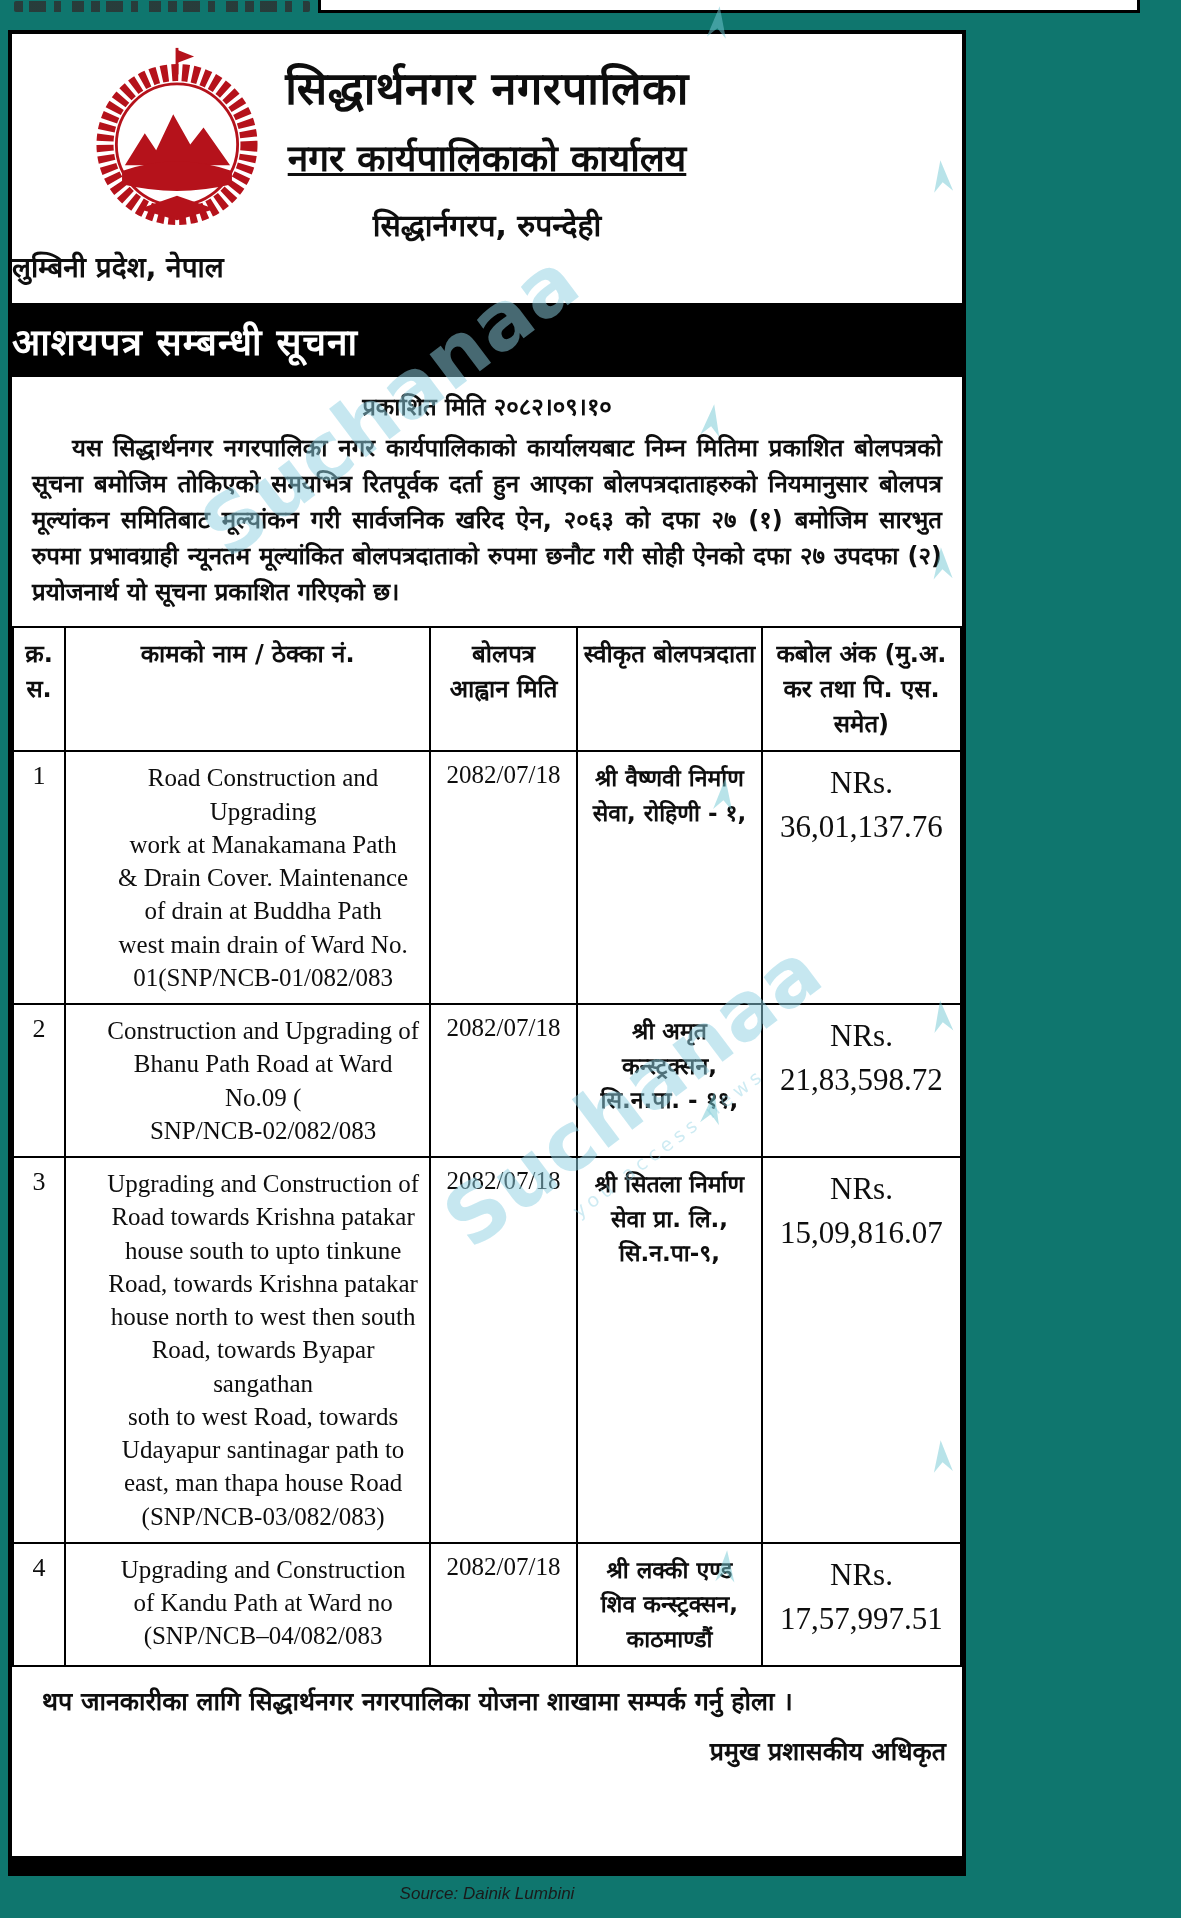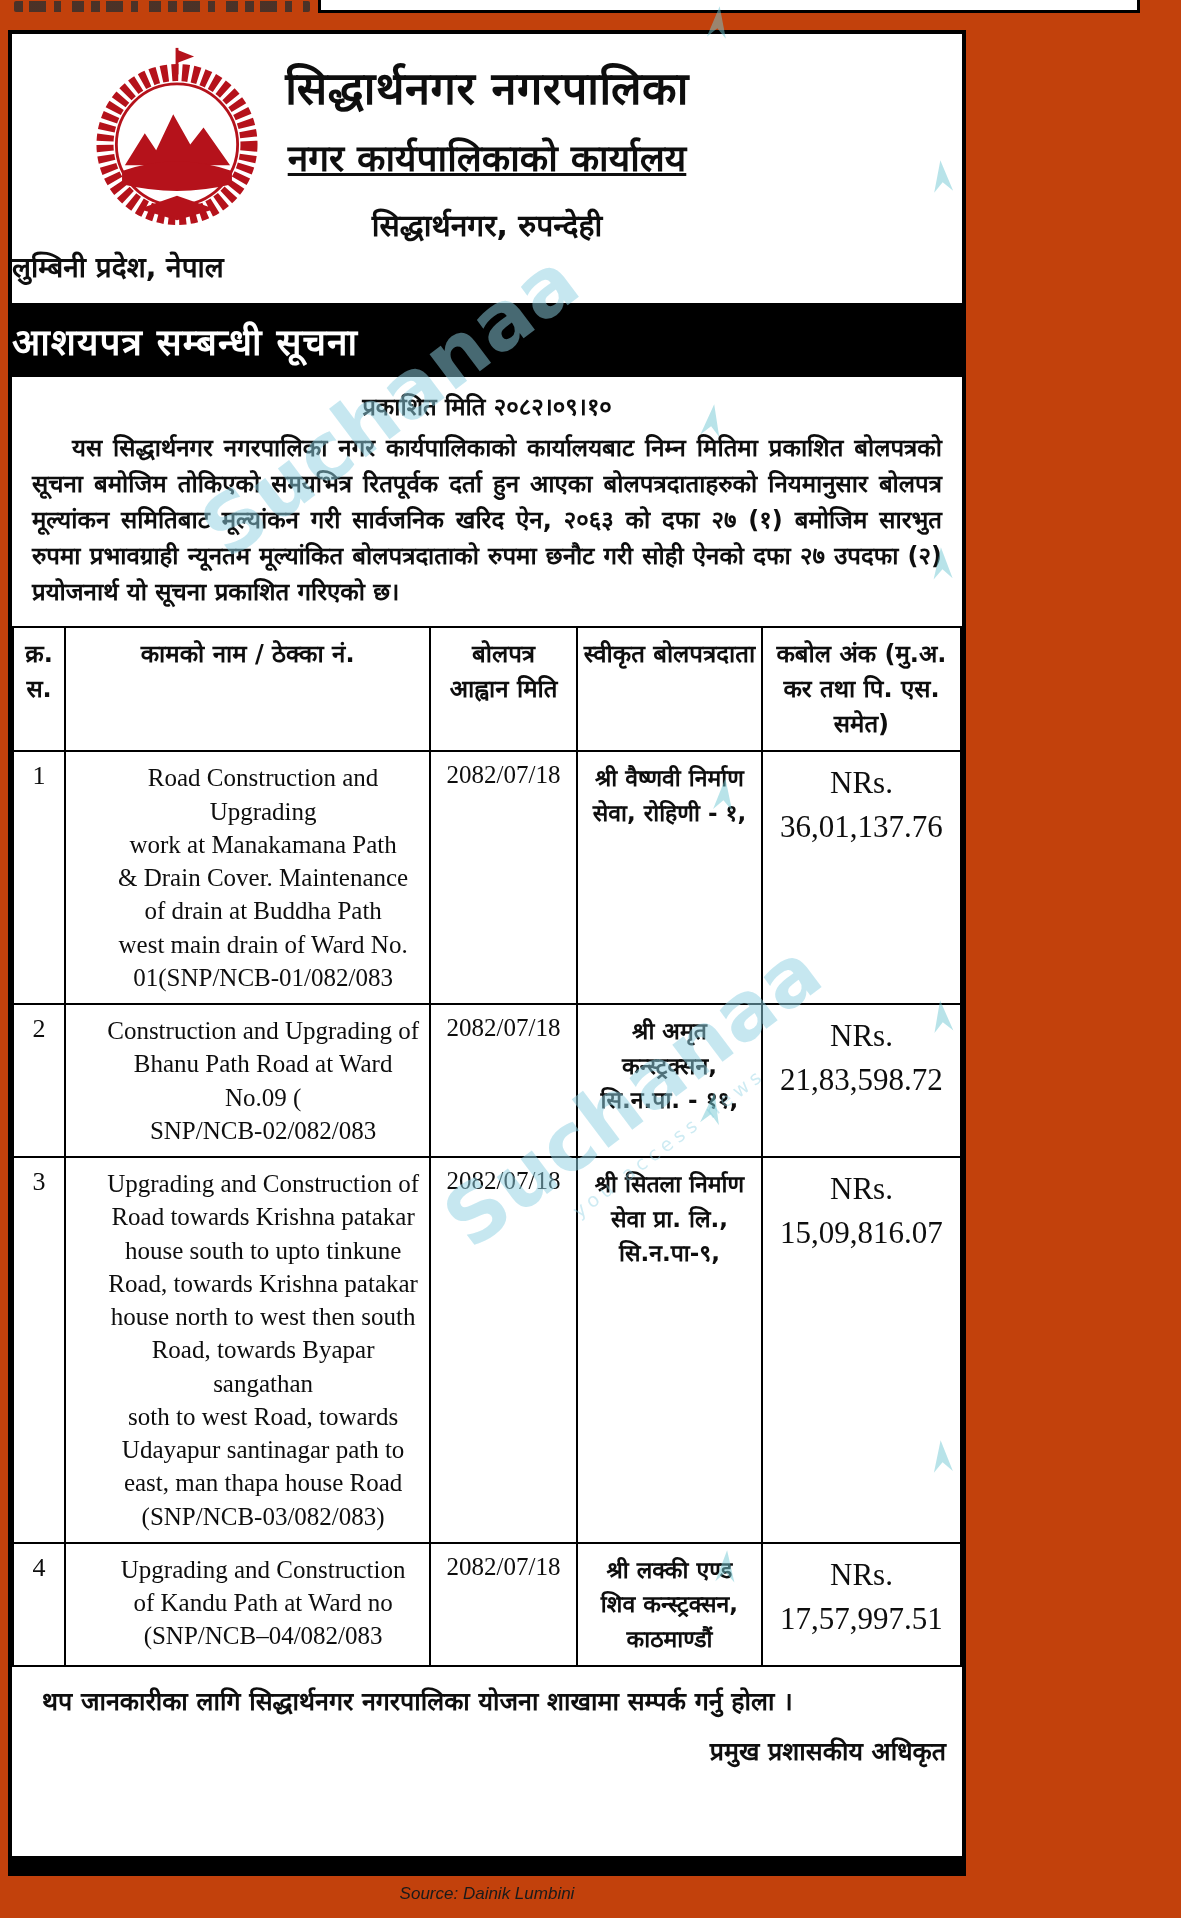--- a/index.html
+++ b/index.html
@@ -1,18 +1,18 @@
 <!DOCTYPE html>
 <html><head>
 <meta charset="utf-8">
 <style>
   html,body { margin:0; padding:0; background:#e9e9e9; }
   .page {
     position:relative; width:1181px; height:1918px; margin:0 auto;
-    background:#c2410c; overflow:hidden;
+    background:#0f766e; overflow:hidden;
     font-family:"DejaVu Sans", sans-serif; color:#0e0e0e;
   }
 
   
   .top-strip {
     position:absolute; left:14px; top:1px; width:296px; height:11px; opacity:.8;
     background:repeating-linear-gradient(90deg,#2e2e2e 0 9px,transparent 9px 15px,
       #2e2e2e 15px 32px,transparent 32px 40px,#2e2e2e 40px 47px,transparent 47px 58px,
       #2e2e2e 58px 70px,transparent 70px 77px);
     border-radius:2px;
@@ -104,21 +104,21 @@
           <path d="M100 4 l18 7 -18 7 z" fill="#b5121b"></path>
           <circle cx="100" cy="104" r="76" fill="none" stroke="#b5121b" stroke-width="18" stroke-dasharray="7 4"></circle>
           <circle cx="100" cy="104" r="64" fill="#ffffff" stroke="#b5121b" stroke-width="3"></circle>
           <path d="M45 126 L66 92 L78 110 L96 72 L114 104 L128 86 L156 126 Z" fill="#b5121b"></path>
           <path d="M42 132 Q100 112 158 132 L158 146 Q100 160 42 146 Z" fill="#b5121b"></path>
           <path d="M60 172 L100 158 L140 172 L100 184 Z" fill="#b5121b"></path>
         </svg>
       </div>
       <div class="t1">सिद्धार्थनगर नगरपालिका</div>
       <div class="t2">नगर कार्यपालिकाको कार्यालय</div>
-      <div class="t3">सिद्धार्थनगर, रुपन्देही</div>
+      <div class="t3">सिद्धार्नगरप, रुपन्देही</div>
       <div class="t4">लुम्बिनी प्रदेश, नेपाल</div>
     </div>
 
     <div class="banner">
       <span>आशयपत्र सम्बन्धी सूचना</span>
     </div>
 
     <div class="pub-date">प्रकाशित मिति २०८२।०९।१०</div>
 
     <p class="body-par">यस सिद्धार्थनगर नगरपालिका नगर कार्यपालिकाको कार्यालयबाट निम्न मितिमा प्रकाशित बोलपत्रको सूचना बमोजिम तोकिएको समयभित्र रितपूर्वक दर्ता हुन आएका बोलपत्रदाताहरुको नियमानुसार बोलपत्र मूल्यांकन समितिबाट मूल्यांकन गरी सार्वजनिक खरिद ऐन, २०६३ को दफा २७ (१) बमोजिम सारभुत रुपमा प्रभावग्राही न्यूनतम मूल्यांकित बोलपत्रदाताको रुपमा छनौट गरी सोही ऐनको दफा २७ उपदफा (२) प्रयोजनार्थ यो सूचना प्रकाशित गरिएको छ।</p>

